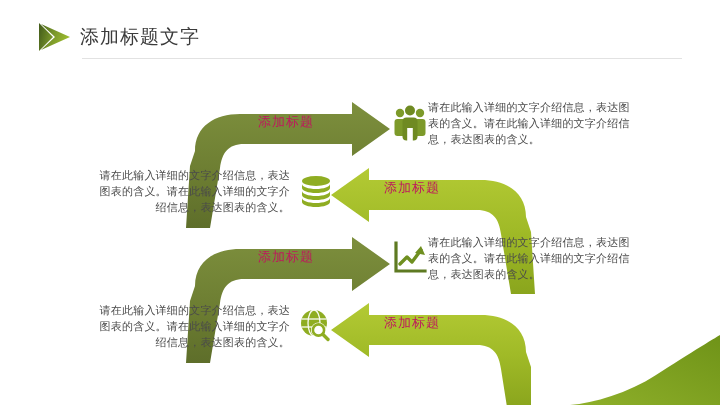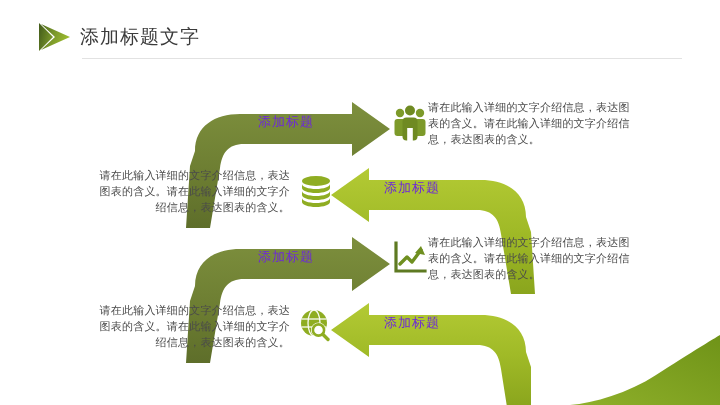--- a/index.html
+++ b/index.html
@@ -69,21 +69,21 @@
   #row-4 { top: 297px; }
 
   .arrow-svg {
     position: absolute;
     left: 0;
     top: 0;
   }
 
   .arrow-label {
     position: absolute;
-    color: #6d28d9;
+    color: #be185d;
     font-size: 13px;
     letter-spacing: 1px;
     white-space: nowrap;
     line-height: 16px;
   }
   .label-r { left: 258px; top: 18px; }
   .label-l { left: 384px; top: 18px; }
 
   .icon-box {
     position: absolute;

